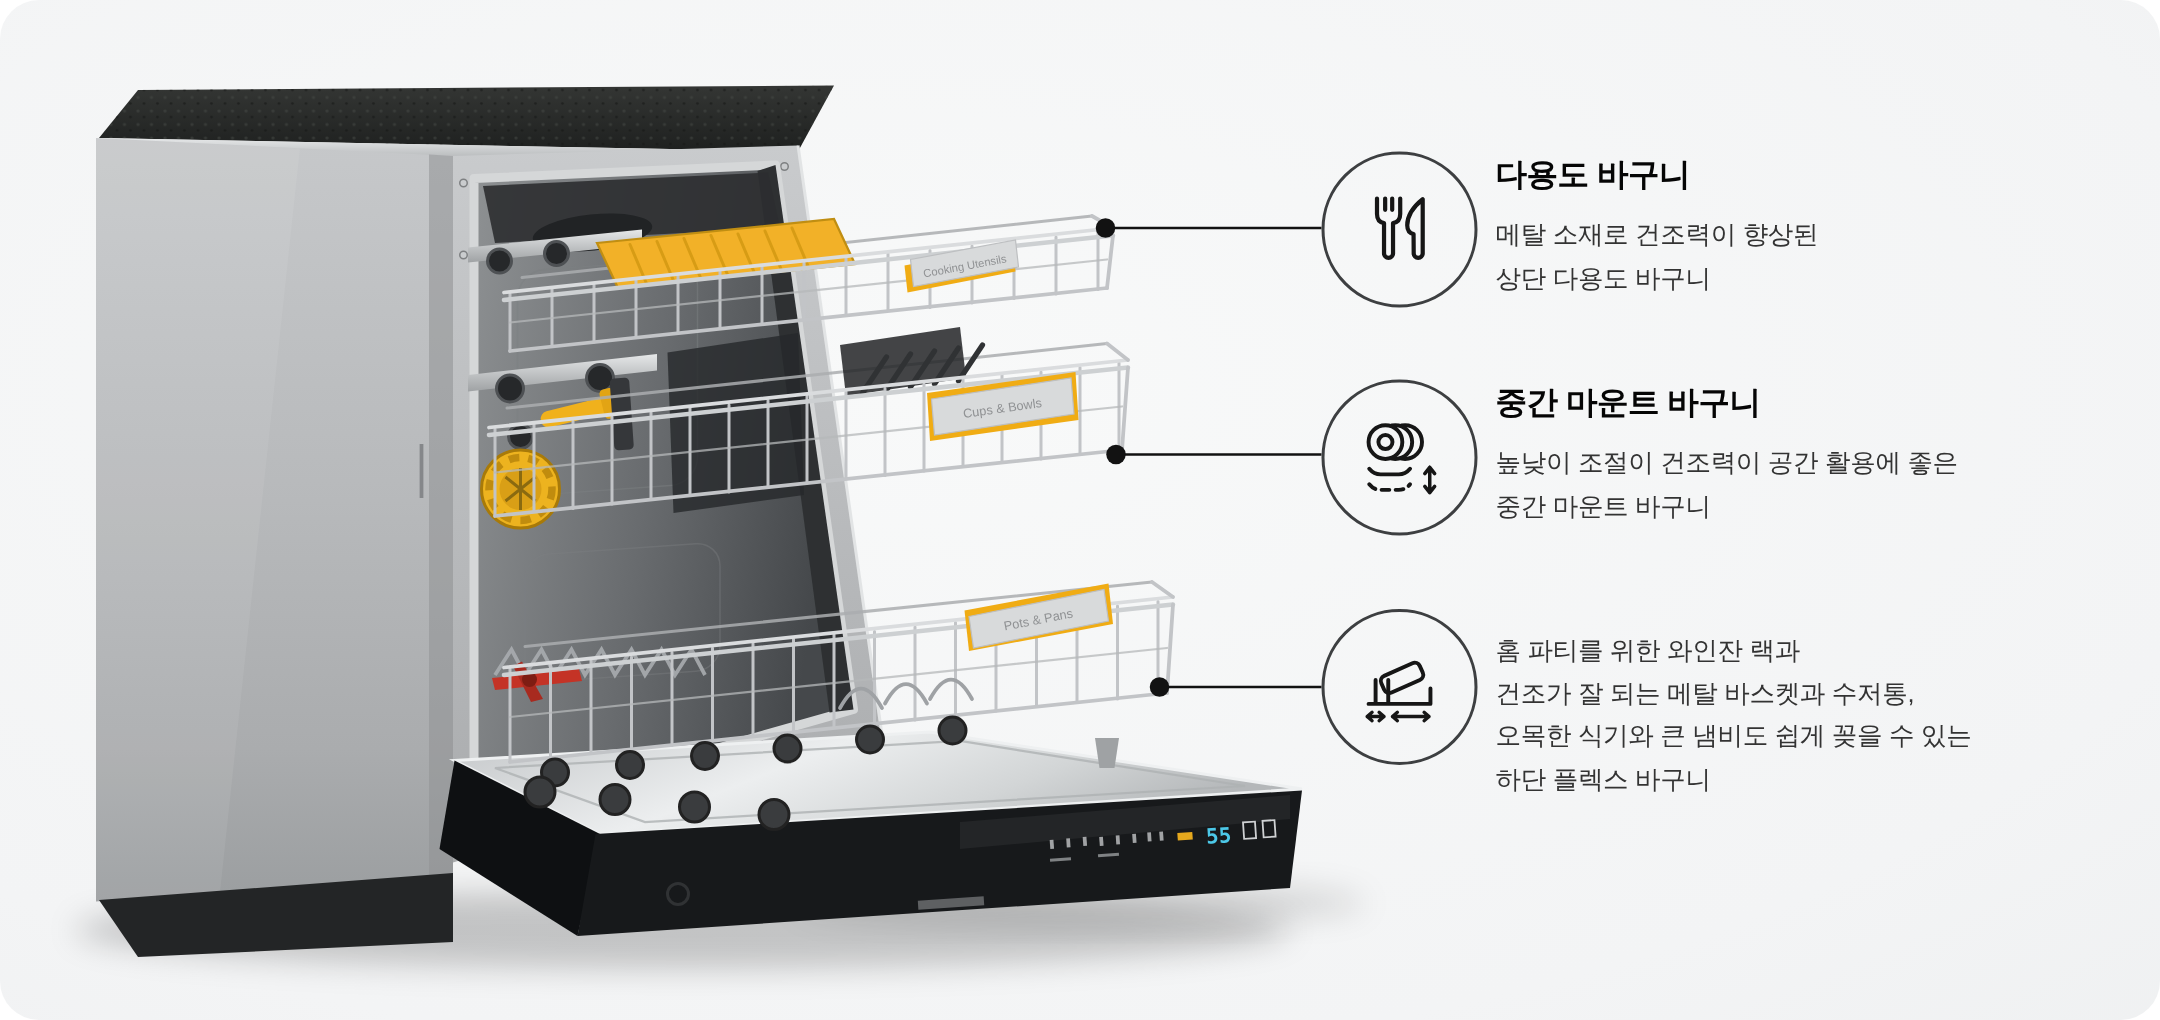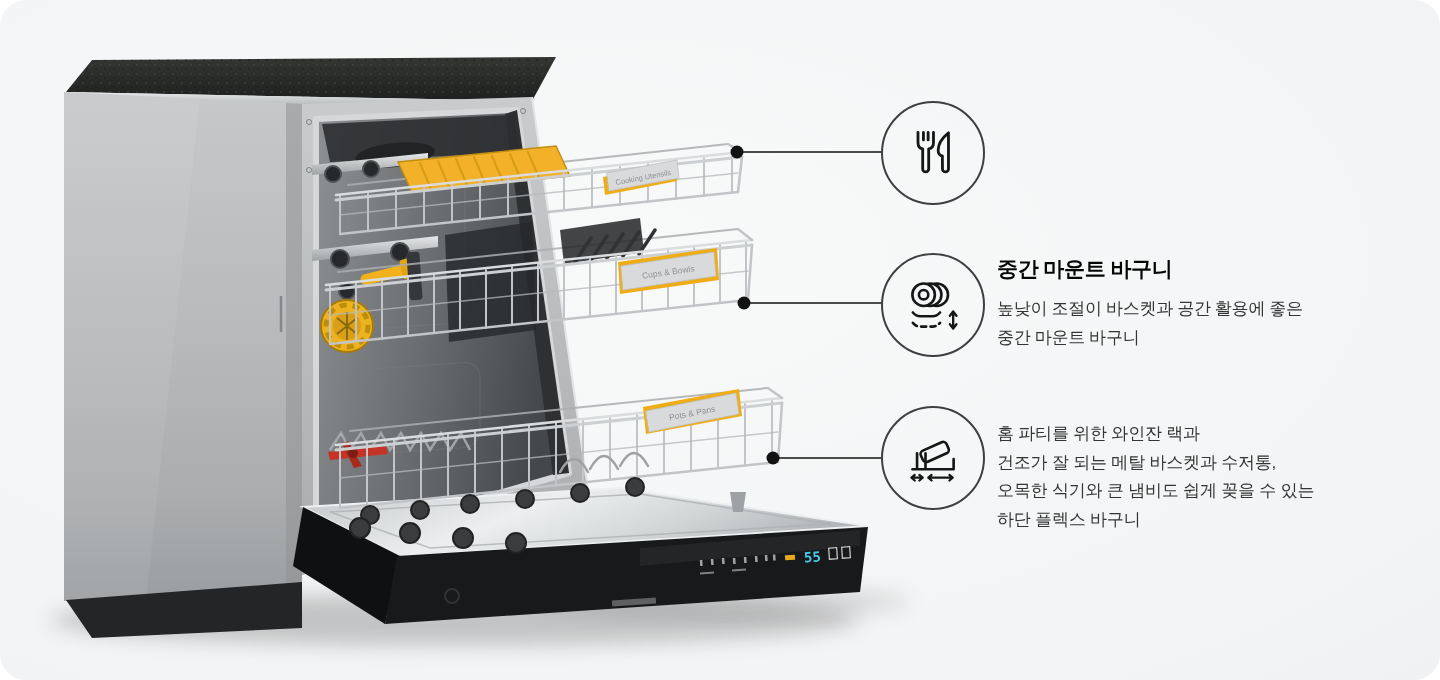--- a/index.html
+++ b/index.html
@@ -11,21 +11,21 @@
   .machine-svg{position:absolute;left:0;top:0;width:1440px;height:680px;}
   .icon-circle{
     position:absolute;width:104px;height:104px;border:2px solid #3d3f41;border-radius:50%;
     box-sizing:border-box;display:flex;align-items:center;justify-content:center;background:transparent;
   }
   .icon-circle svg{stroke:#161616;fill:none;stroke-linecap:round;stroke-linejoin:round;}
   .callout-text{position:absolute;width:360px;}
   .callout-title{font-size:21px;font-weight:700;color:#050505;line-height:28px;letter-spacing:-0.3px;}
   .callout-body{margin-top:12px;font-size:17px;font-weight:400;color:#333333;line-height:28.5px;white-space:pre-line;letter-spacing:-0.2px;}
   .pos-c1{left:881px;top:101px;} .pos-c2{left:881px;top:253px;} .pos-c3{left:881px;top:406px;}
-  .pos-t1{left:997px;top:103px;} .pos-t2{left:997px;top:255px;font-family:Liberation Serif, serif;} .pos-t3{left:997px;top:408px;}
+  .pos-t1{left:997px;top:103px;} .pos-t2{left:997px;top:255px;} .pos-t3{left:997px;top:408px;}
 </style>
 </head>
 <body>
 
 <div class="card">
 
   <svg class="machine-svg" viewBox="0 0 1440 680">
     <defs>
       <linearGradient id="sideGrad" x1="0" y1="0" x2="0" y2="1">
         <stop offset="0" stop-color="#c6c8ca"></stop>
@@ -236,37 +236,42 @@
 
   <div class="icon-circle pos-c1">
     <svg width="60" height="60" viewBox="0 0 64 64">
       <g stroke-width="3">
         <path d="M16 10 V21 C16 25 18 27 21 27.5 L21 49 a3.2 3.2 0 0 0 6.4 0 L27.4 27.5 C30.5 27 32.5 25 32.5 21 V10"></path>
         <path d="M21.8 10 v8 M26.8 10 v8"></path>
         <path d="M48.5 10.5 V49 a3.2 3.2 0 0 1 -6.4 0 L42 35.2 C39 34.6 37.5 32.5 37.5 29 C37.5 23.5 41 16.5 48.5 10.5 Z"></path>
       </g>
     </svg>
   </div>
+  <div class="callout-text pos-t1">
+    <div class="callout-title">다용도 바구니</div>
+    <div class="callout-body">메탈 소재로 건조력이 향상된
+상단 다용도 바구니</div>
+  </div>
 
   <div class="icon-circle pos-c2">
     <svg width="60" height="60" viewBox="0 0 64 64">
       <g stroke-width="2.8">
         <circle cx="36" cy="21" r="12"></circle>
         <circle cx="29" cy="21" r="12" fill="#f4f5f6"></circle>
         <circle cx="22" cy="21" r="12" fill="#f4f5f6"></circle>
         <circle cx="22" cy="21" r="5"></circle>
         <path d="M10.5 40 c2.5 3 5 4 8 4 h13 c3 0 5.5 -1 8 -4"></path>
         <path d="M10.5 51 c2.5 3 5 4 8 4 h13 c3 0 5.5 -1 8 -4" stroke-dasharray="5.5 4.5"></path>
         <path d="M53.5 39 V57 M53.5 39 l-3.5 4.5 M53.5 39 l3.5 4.5 M53.5 57 l-3.5 -4.5 M53.5 57 l3.5 -4.5" stroke-width="2.5"></path>
       </g>
     </svg>
   </div>
   <div class="callout-text pos-t2">
     <div class="callout-title">중간 마운트 바구니</div>
-    <div class="callout-body">높낮이 조절이 바스켓과 공간 활용에 좋은
+    <div class="callout-body">높낮이 조절이 건조력이 공간 활용에 좋은
 중간 마운트 바구니</div>
   </div>
 
   <div class="icon-circle pos-c3">
     <svg width="60" height="60" viewBox="0 0 64 64">
       <g stroke-width="2.8">
         <path d="M10 44 H54 M15 27 V44 M24 27 V44 M54 33 V44"></path>
         <rect x="19" y="19" width="30" height="13" rx="4" transform="rotate(-24 34 26)"></rect>
         <g stroke-width="2.4">
           <path d="M9 53 h12 M9 53 l3.5 -3 M9 53 l3.5 3 M21 53 l-3.5 -3 M21 53 l-3.5 3"></path>

